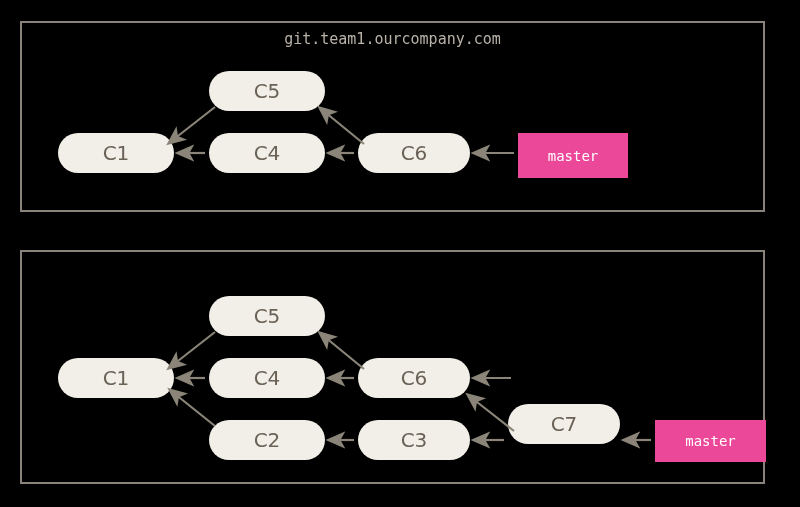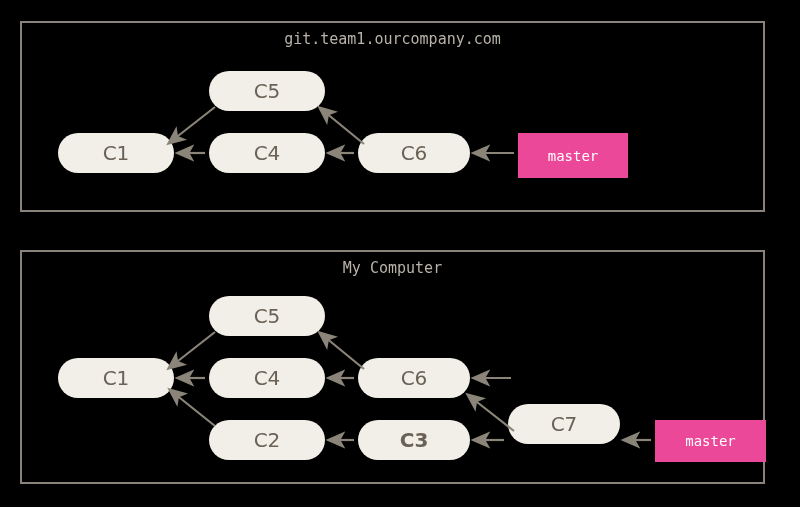--- a/index.html
+++ b/index.html
@@ -89,38 +89,37 @@
   <div class="commit" style="left:358px; top:133px; width:112px; height:40px;">
     <span>C6</span>
   </div>
 
   <div class="branch" style="left:518px; top:133px; width:110px; height:45px;">
     <span>master</span>
   </div>
 
   <div class="panel" style="left:20px; top:250px; width:745px; height:234px;"></div>
 
-  <div class="panel-title" style="left:20px; top:259px; width:745px;">My Computer</div>
 
   <div class="commit" style="left:209px; top:296px; width:116px; height:40px;">
     <span>C5</span>
   </div>
   <div class="commit" style="left:58px; top:358px; width:116px; height:40px;">
     <span>C1</span>
   </div>
   <div class="commit" style="left:209px; top:358px; width:116px; height:40px;">
     <span>C4</span>
   </div>
   <div class="commit" style="left:358px; top:358px; width:112px; height:40px;">
     <span>C6</span>
   </div>
   <div class="commit" style="left:209px; top:420px; width:116px; height:40px;">
     <span>C2</span>
   </div>
-  <div class="commit" style="left:358px; top:420px; width:112px; height:40px;font-weight:bold;">
+  <div class="commit" style="left:358px; top:420px; width:112px; height:40px;">
     <span>C3</span>
   </div>
   <div class="commit" style="left:508px; top:404px; width:112px; height:40px;justify-content:center;">
     <span>C7</span>
   </div>
 
   <div class="branch" style="left:655px; top:420px; width:111px; height:42px;">
     <span>master</span>
   </div>
 

